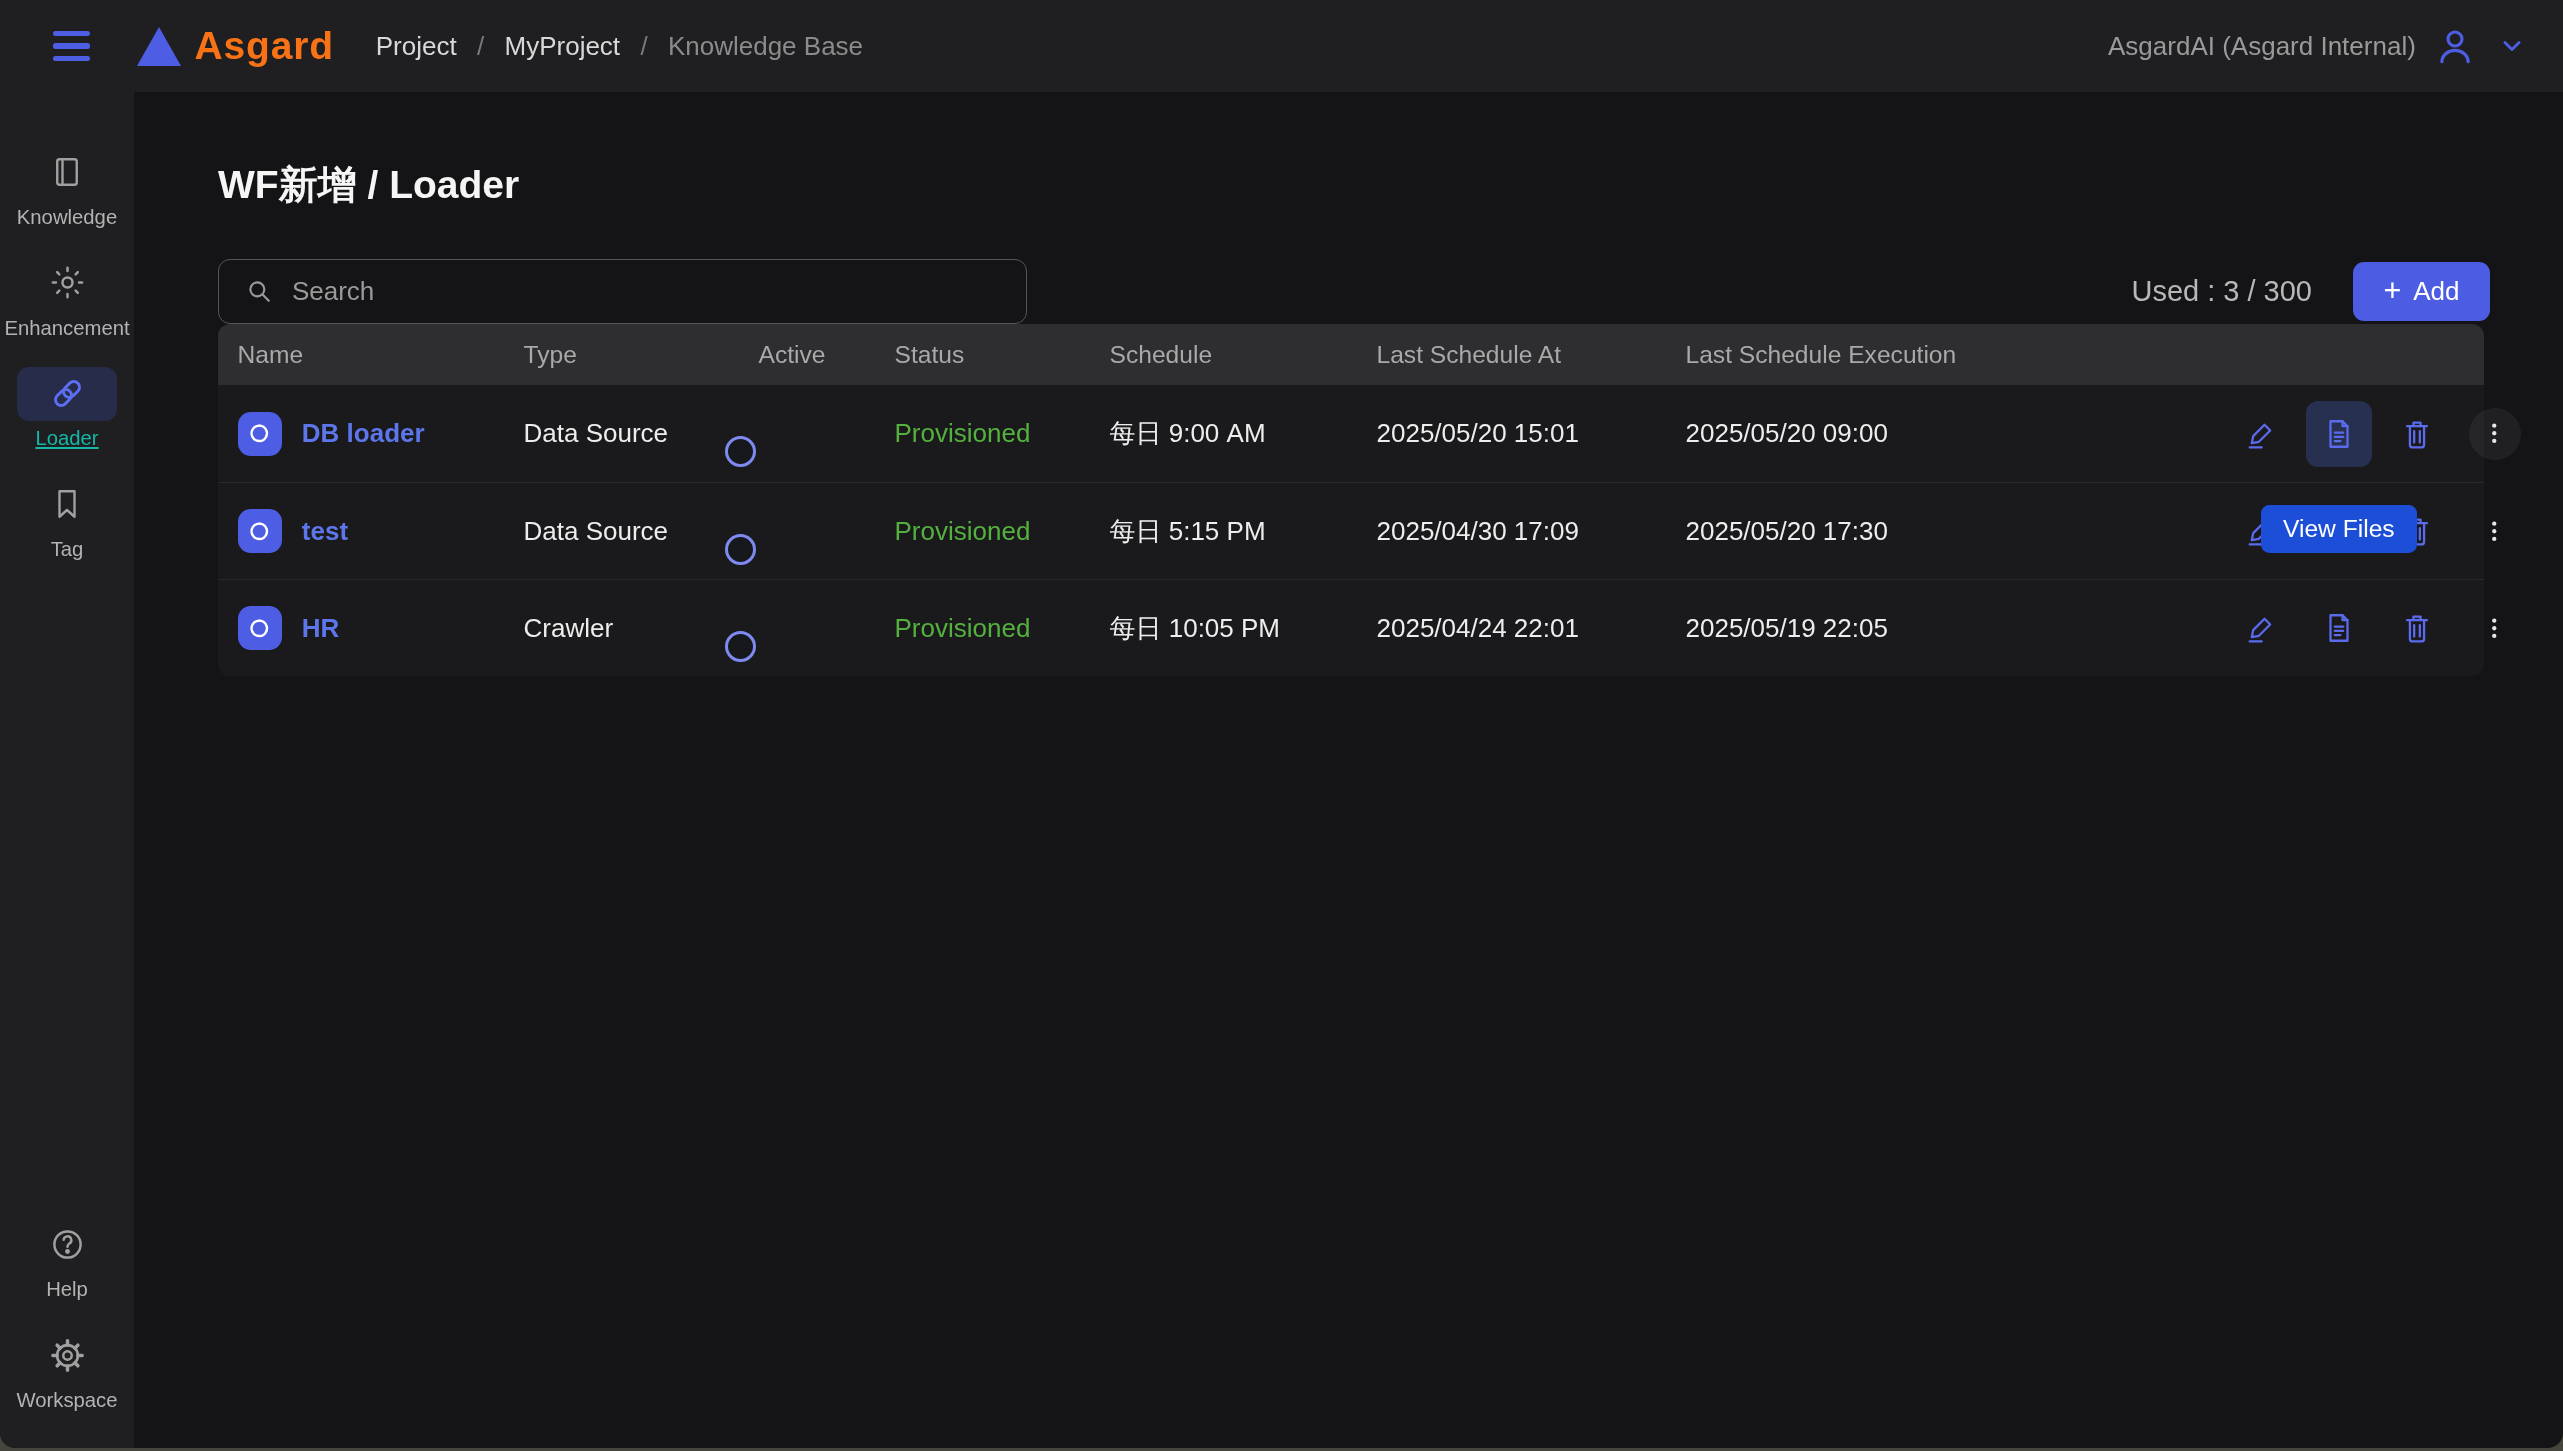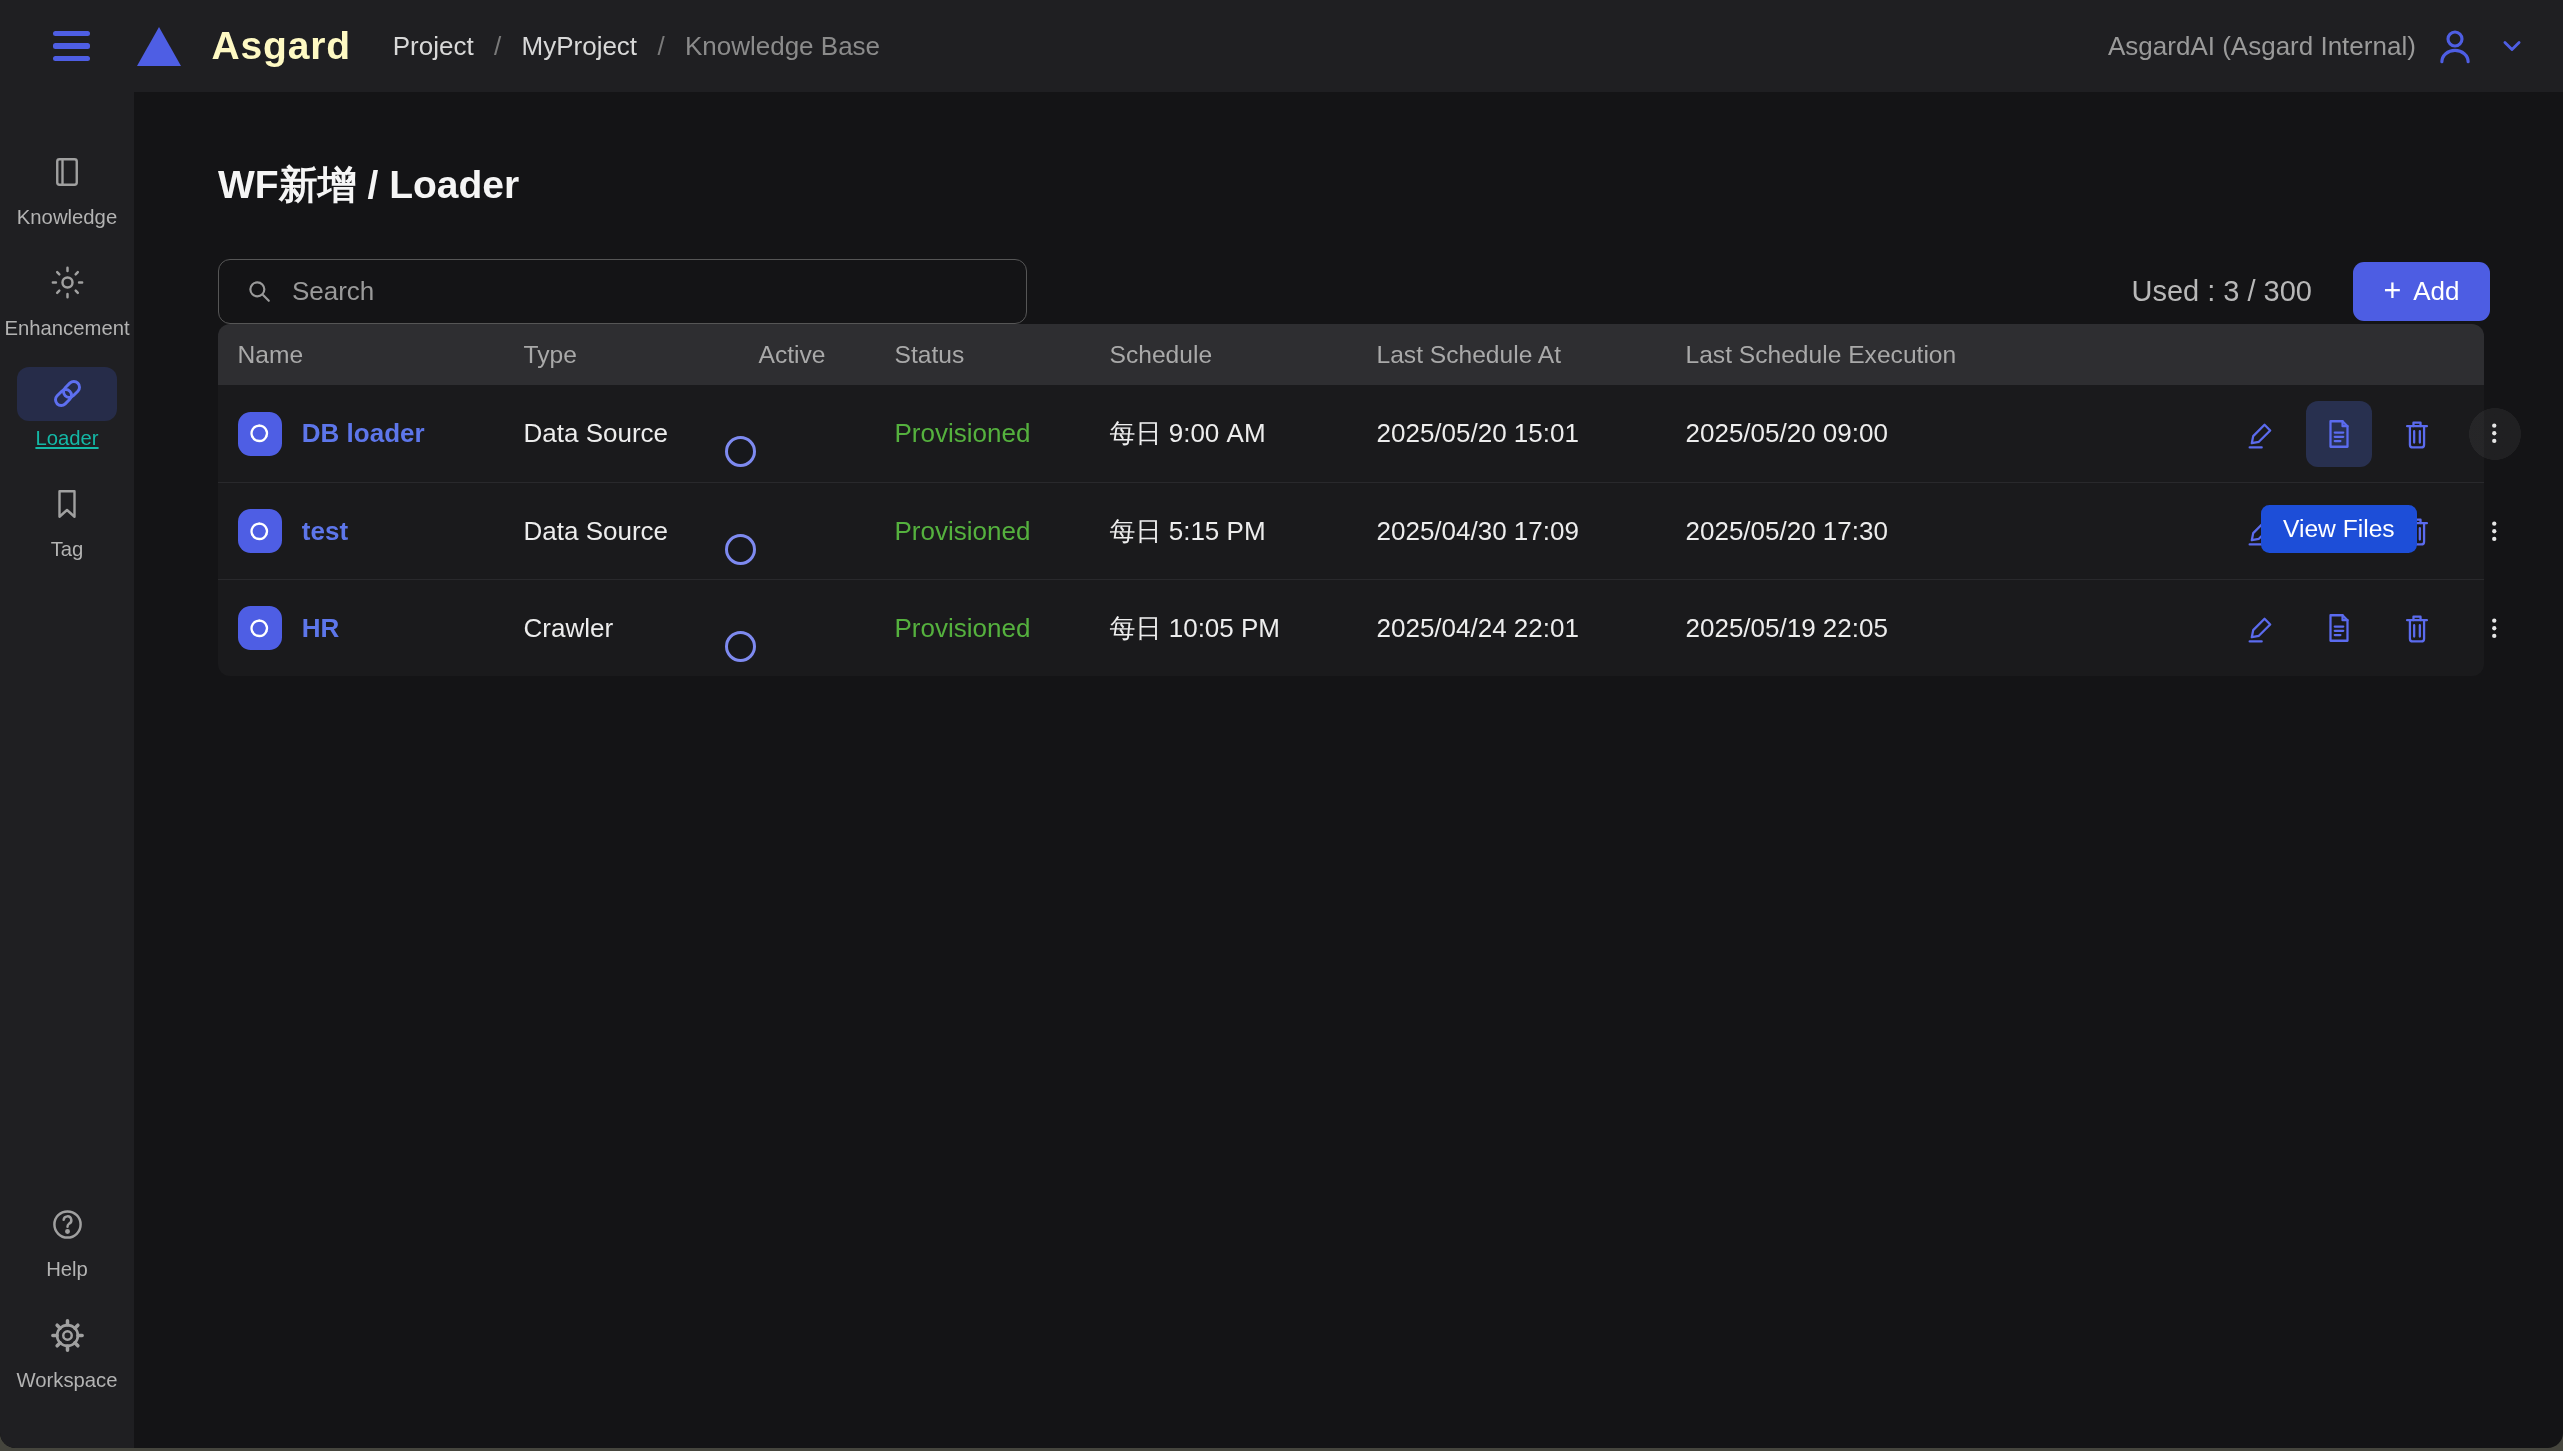--- a/index.html
+++ b/index.html
@@ -5,32 +5,32 @@
   * { margin:0; padding:0; box-sizing:border-box; }
   html,body { width:2563px; height:1451px; background:#45453d; font-family:"Liberation Sans", sans-serif; overflow:hidden; }
   #app { position:relative; width:2563px; height:1448px; background:#141416; border-radius:0 0 15.3px 15.3px; overflow:hidden; }
 
   
   .header { position:absolute; top:0; left:0; width:100%; height:92px; background:#1f1f22; display:flex; align-items:center; z-index:5; }
   .hamburger { margin-left:53px; width:37px; height:30.5px; display:flex; flex-direction:column; justify-content:space-between; cursor:pointer; }
   .hamburger div { height:5.1px; border-radius:2.5px; background:#4e5ee4; }
   .logo { display:flex; align-items:center; margin-left:47px; gap:13.6px; }
   .logo-tri { width:0; height:0; border-left:22px solid transparent; border-right:22px solid transparent; border-bottom:39px solid #4e5ee4; }
-  .logo-text { color:#fef9c3; font-size:39px; font-weight:700; letter-spacing:0.8px;margin-left:17px; }
+  .logo-text { color:#f97316; font-size:39px; font-weight:700; letter-spacing:0.8px; }
   .breadcrumb { display:flex; align-items:center; margin-left:42px; gap:20.3px; font-size:26px; }
   .crumb { color:#d8d8d8; }
   .crumb.dim { color:#8b8b8b; }
   .crumb-sep { color:#7a7a7a; }
   .header-right { margin-left:auto; margin-right:34px; display:flex; align-items:center; gap:18.6px; }
   .account-label { color:#9a9a9a; font-size:26px; }
   .icon-blue { color:#4e5ee4; }
 
   
   .body-row { position:absolute; top:92px; left:0; right:0; bottom:0; display:flex; }
-  .sidebar { width:134px; background:#1f1f22; border-radius:0 0 0 15.3px; display:flex; flex-direction:column; align-items:center; padding-top:53px; padding-bottom:56px; }
+  .sidebar { width:134px; background:#1f1f22; border-radius:0 0 0 15.3px; display:flex; flex-direction:column; align-items:center; padding-top:53px; padding-bottom:36px; }
   .side-item { display:flex; flex-direction:column; align-items:center; margin-bottom:27px; cursor:pointer; width:100%; }
   .side-icon-wrap { width:100px; height:54px; display:flex; align-items:center; justify-content:center; border-radius:12px; color:#a0a0a0; }
   .side-item.active .side-icon-wrap { background:#262c49; color:#5d6ff0; }
   .side-label { margin-top:6.8px; font-size:20.3px; color:#b3b3b3; }
   .side-item.active .side-label { color:#14b8a6;text-decoration:underline; }
   .side-spacer { flex:1; }
 
   .main { flex:1; position:relative; padding:66px 73px 0 84px; }
 
   

